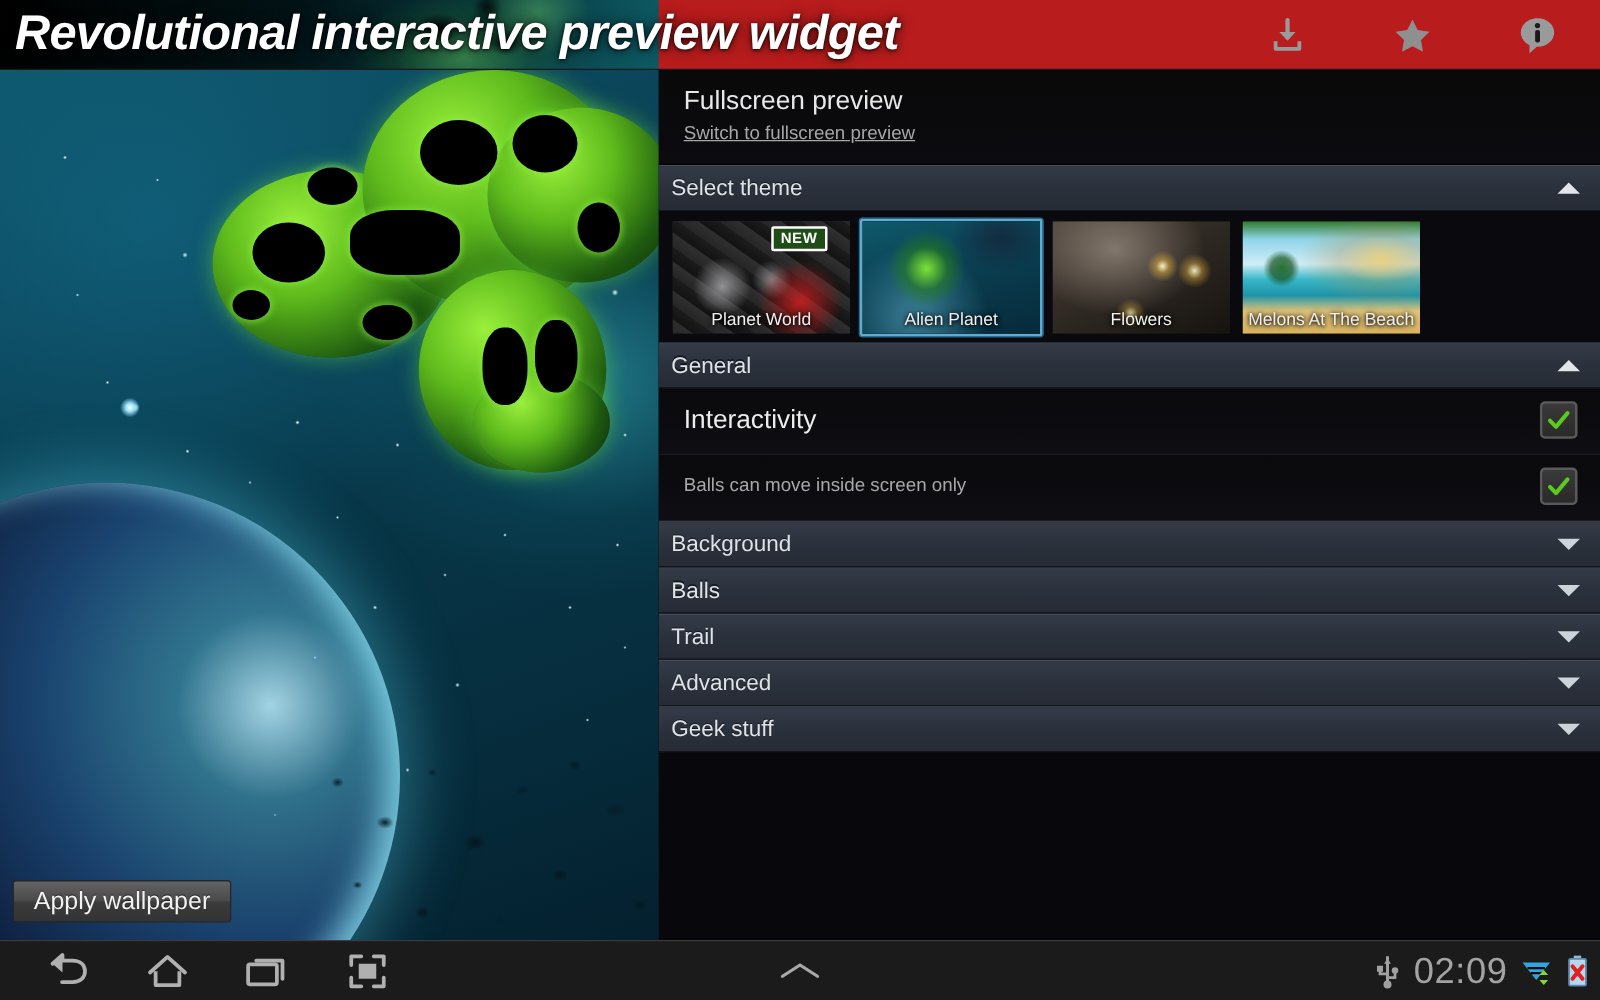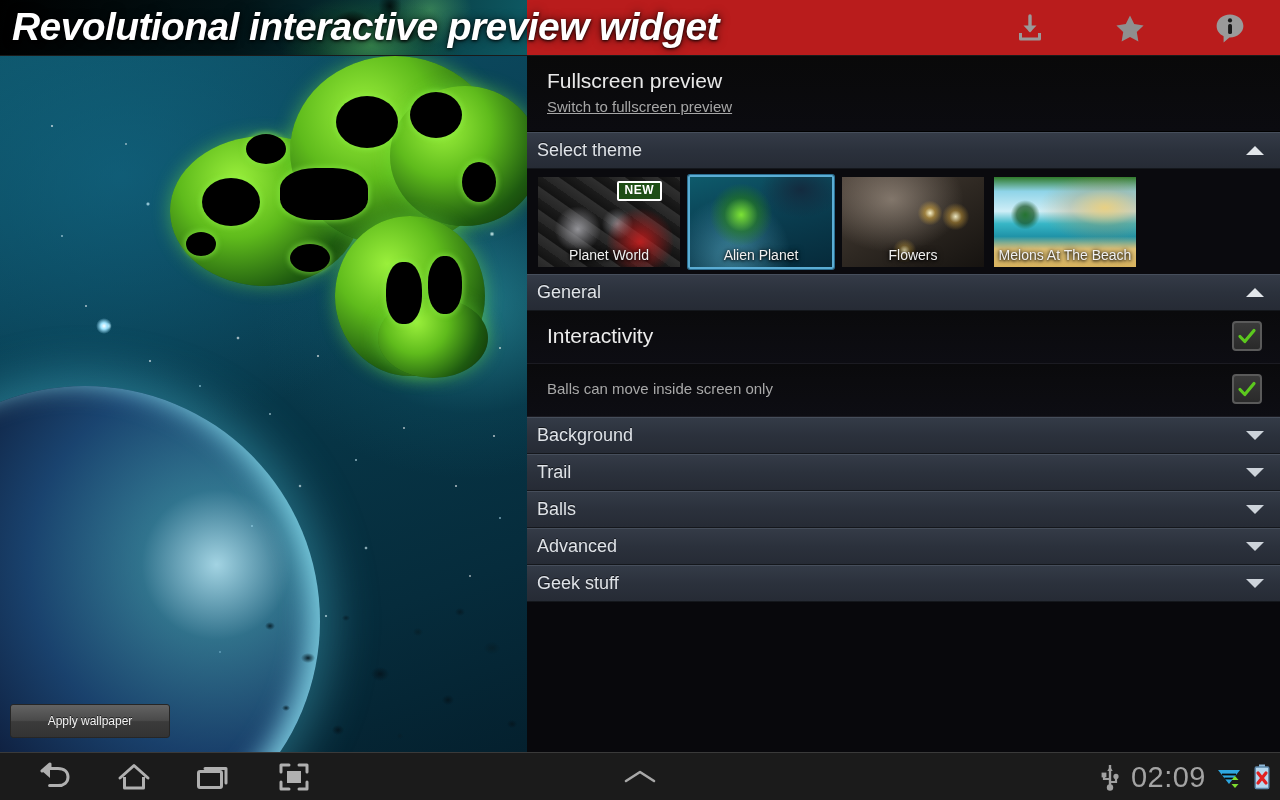--- a/index.html
+++ b/index.html
@@ -175,21 +175,21 @@
   }
   .apply-btn {
     position: absolute; left: 10px; bottom: 14px;
     min-width: 160px; height: 34px;
     padding: 0 16px;
     display: flex; align-items: center; justify-content: center;
     background: linear-gradient(180deg, #636363 0%, #4a4a4a 48%, #3b3b3b 52%, #333333 100%);
     border: 1px solid #262626;
     border-radius: 3px;
     color: #f2f2f2;
-    font-size: 12px;
+    font-size: 20px;
     text-shadow: 0 -1px 0 rgba(0,0,0,.65);
     cursor: pointer;
     z-index: 6;
   }
 
   
   .panel {
     position: absolute; left: 527px; top: 56px;
     width: 753px; height: 696px;
     background: #08080c;
@@ -511,25 +511,25 @@
           <path d="M3 10.5 L7.8 15.5 L17 4.5" stroke="#5cc91e" stroke-width="3.2" fill="none" stroke-linecap="round" stroke-linejoin="round"></path>
         </svg>
       </div>
     </div>
 
     <div class="section-header">
       <span class="sh-label">Background</span>
       <span class="caret down"></span>
     </div>
     <div class="section-header">
+      <span class="sh-label">Balls</span>
+      <span class="caret down"></span>
+    </div>
+    <div class="section-header">
       <span class="sh-label">Trail</span>
-      <span class="caret down"></span>
-    </div>
-    <div class="section-header">
-      <span class="sh-label">Balls</span>
       <span class="caret down"></span>
     </div>
     <div class="section-header">
       <span class="sh-label">Advanced</span>
       <span class="caret down"></span>
     </div>
     <div class="section-header">
       <span class="sh-label">Geek stuff</span>
       <span class="caret down"></span>
     </div>

